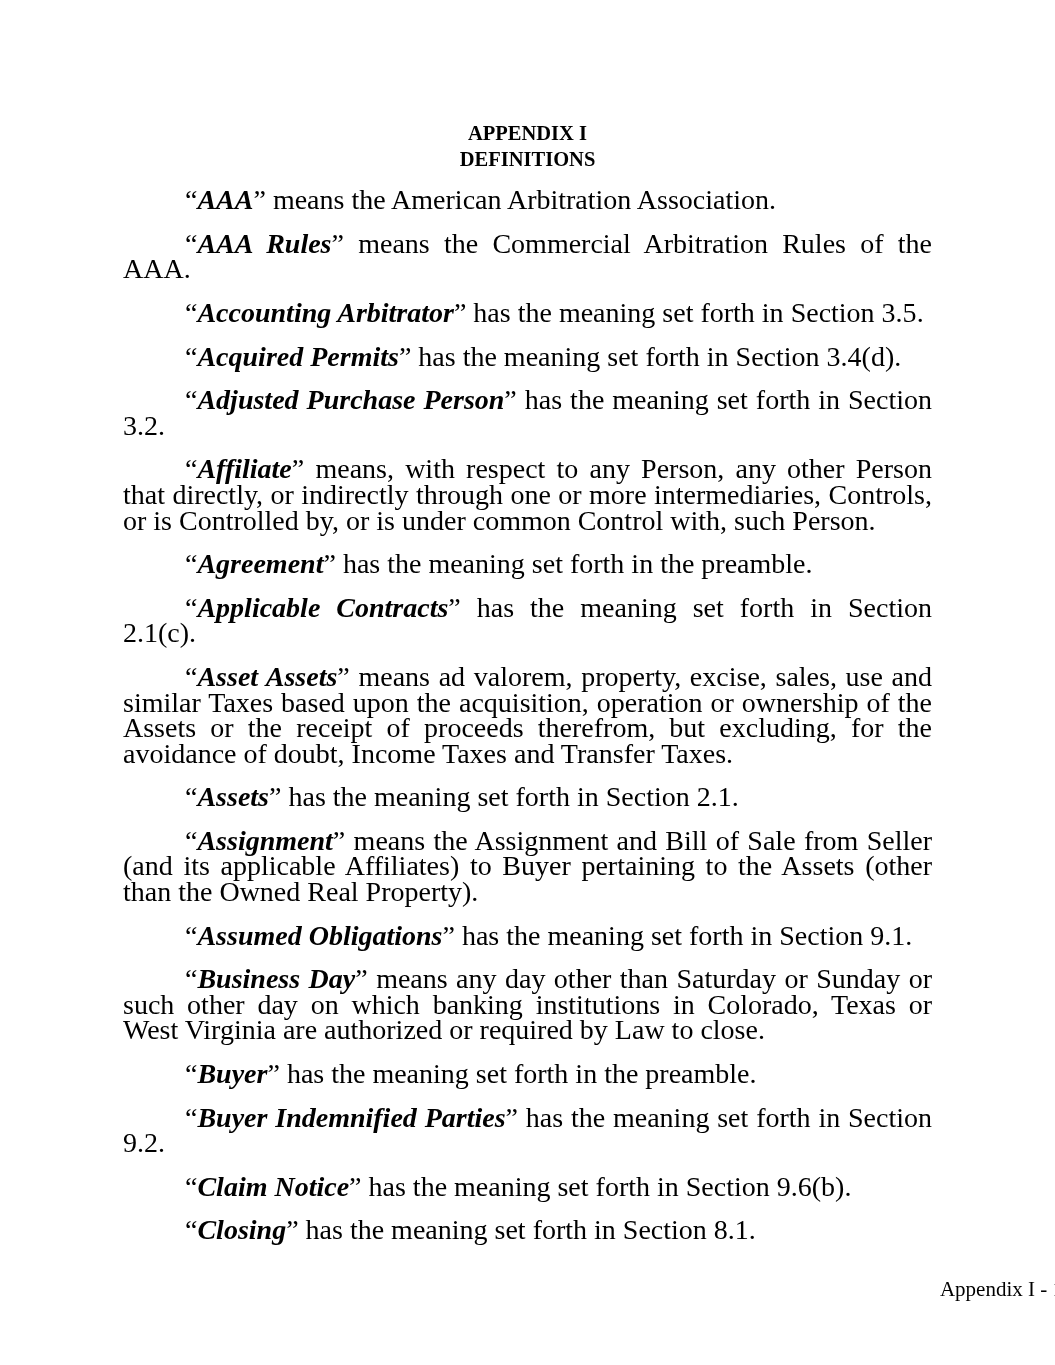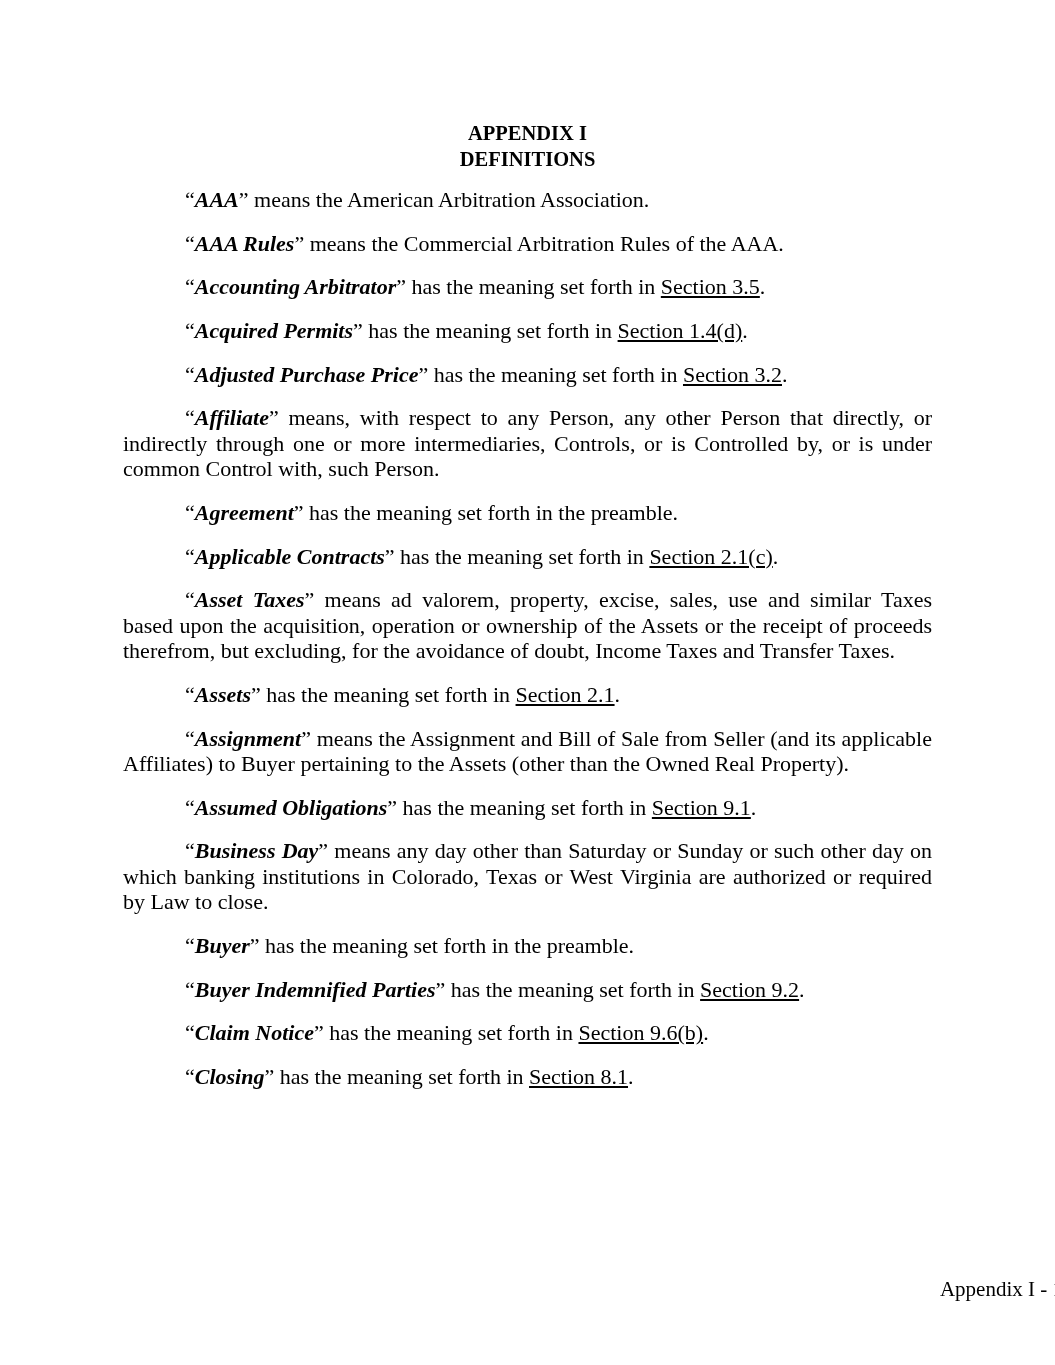--- a/index.html
+++ b/index.html
@@ -24,32 +24,31 @@
     box-sizing: border-box;
   }
   .title {
     text-align: center;
     font-weight: bold;
     font-size: 20.5px;
     line-height: 25.6px;
     margin: 0 0 15px 0;
   }
   .para {
-    font-size: 22px;
+    font-size: 28px;
     line-height: 25.6px;
     margin: 0 0 18px 0;
     text-align: justify;
     text-indent: 62px;
   }
   .term {
     font-weight: bold;
     font-style: italic;
   }
   .secref {
-    text-decoration: underline;
     margin-top: 31px;
   }
   .footer {
     position: absolute;
     left: 8px;
     top: 1277px;
     width: 1055px;
     text-align: right;
     font-size: 21px;
     line-height: 25.6px;
@@ -61,26 +60,26 @@
 <div class="page">
   <div class="title">
     <div>APPENDIX I</div>
     <div>DEFINITIONS</div>
   </div>
 
   <main id="definitions-list">
       <p class="para"><span>“</span><span class="term">AAA</span><span>”</span><span> means the American Arbitration Association.</span></p>
       <p class="para"><span>“</span><span class="term">AAA Rules</span><span>”</span><span> means the Commercial Arbitration Rules of the AAA.</span></p>
       <p class="para"><span>“</span><span class="term">Accounting Arbitrator</span><span>”</span><span> has the meaning set forth in </span><span class="secref">Section 3.5</span><span>.</span></p>
-      <p class="para"><span>“</span><span class="term">Acquired Permits</span><span>”</span><span> has the meaning set forth in </span><span class="secref">Section 1.4(d)</span><span>.</span></p>
-      <p class="para"><span>“</span><span class="term">Adjusted Purchase Price</span><span>”</span><span> has the meaning set forth in </span><span class="secref">Section 3.2</span><span>.</span></p>
+      <p class="para"><span>“</span><span class="term">Acquired Permits</span><span>”</span><span> has the meaning set forth in </span><span class="secref">Section 3.4(d)</span><span>.</span></p>
+      <p class="para"><span>“</span><span class="term">Adjusted Purchase Person</span><span>”</span><span> has the meaning set forth in </span><span class="secref">Section 3.2</span><span>.</span></p>
       <p class="para"><span>“</span><span class="term">Affiliate</span><span>”</span><span> means, with respect to any Person, any other Person that directly, or indirectly through one or more intermediaries, Controls, or is Controlled by, or is under common Control with, such Person.</span></p>
       <p class="para"><span>“</span><span class="term">Agreement</span><span>”</span><span> has the meaning set forth in the preamble.</span></p>
       <p class="para"><span>“</span><span class="term">Applicable Contracts</span><span>”</span><span> has the meaning set forth in </span><span class="secref">Section 2.1(c)</span><span>.</span></p>
-      <p class="para"><span>“</span><span class="term">Asset Taxes</span><span>”</span><span> means ad valorem, property, excise, sales, use and similar Taxes based upon the acquisition, operation or ownership of the Assets or the receipt of proceeds therefrom, but excluding, for the avoidance of doubt, Income Taxes and Transfer Taxes.</span></p>
+      <p class="para"><span>“</span><span class="term">Asset Assets</span><span>”</span><span> means ad valorem, property, excise, sales, use and similar Taxes based upon the acquisition, operation or ownership of the Assets or the receipt of proceeds therefrom, but excluding, for the avoidance of doubt, Income Taxes and Transfer Taxes.</span></p>
       <p class="para"><span>“</span><span class="term">Assets</span><span>”</span><span> has the meaning set forth in </span><span class="secref">Section 2.1</span><span>.</span></p>
       <p class="para"><span>“</span><span class="term">Assignment</span><span>”</span><span> means the Assignment and Bill of Sale from Seller (and its applicable Affiliates) to Buyer pertaining to the Assets (other than the Owned Real Property).</span></p>
       <p class="para"><span>“</span><span class="term">Assumed Obligations</span><span>”</span><span> has the meaning set forth in </span><span class="secref">Section 9.1</span><span>.</span></p>
       <p class="para"><span>“</span><span class="term">Business Day</span><span>”</span><span> means any day other than Saturday or Sunday or such other day on which banking institutions in Colorado, Texas or West Virginia are authorized or required by Law to close.</span></p>
       <p class="para"><span>“</span><span class="term">Buyer</span><span>”</span><span> has the meaning set forth in the preamble.</span></p>
       <p class="para"><span>“</span><span class="term">Buyer Indemnified Parties</span><span>”</span><span> has the meaning set forth in </span><span class="secref">Section 9.2</span><span>.</span></p>
       <p class="para"><span>“</span><span class="term">Claim Notice</span><span>”</span><span> has the meaning set forth in </span><span class="secref">Section 9.6(b)</span><span>.</span></p>
       <p class="para"><span>“</span><span class="term">Closing</span><span>”</span><span> has the meaning set forth in </span><span class="secref">Section 8.1</span><span>.</span></p>
     </main>
 

